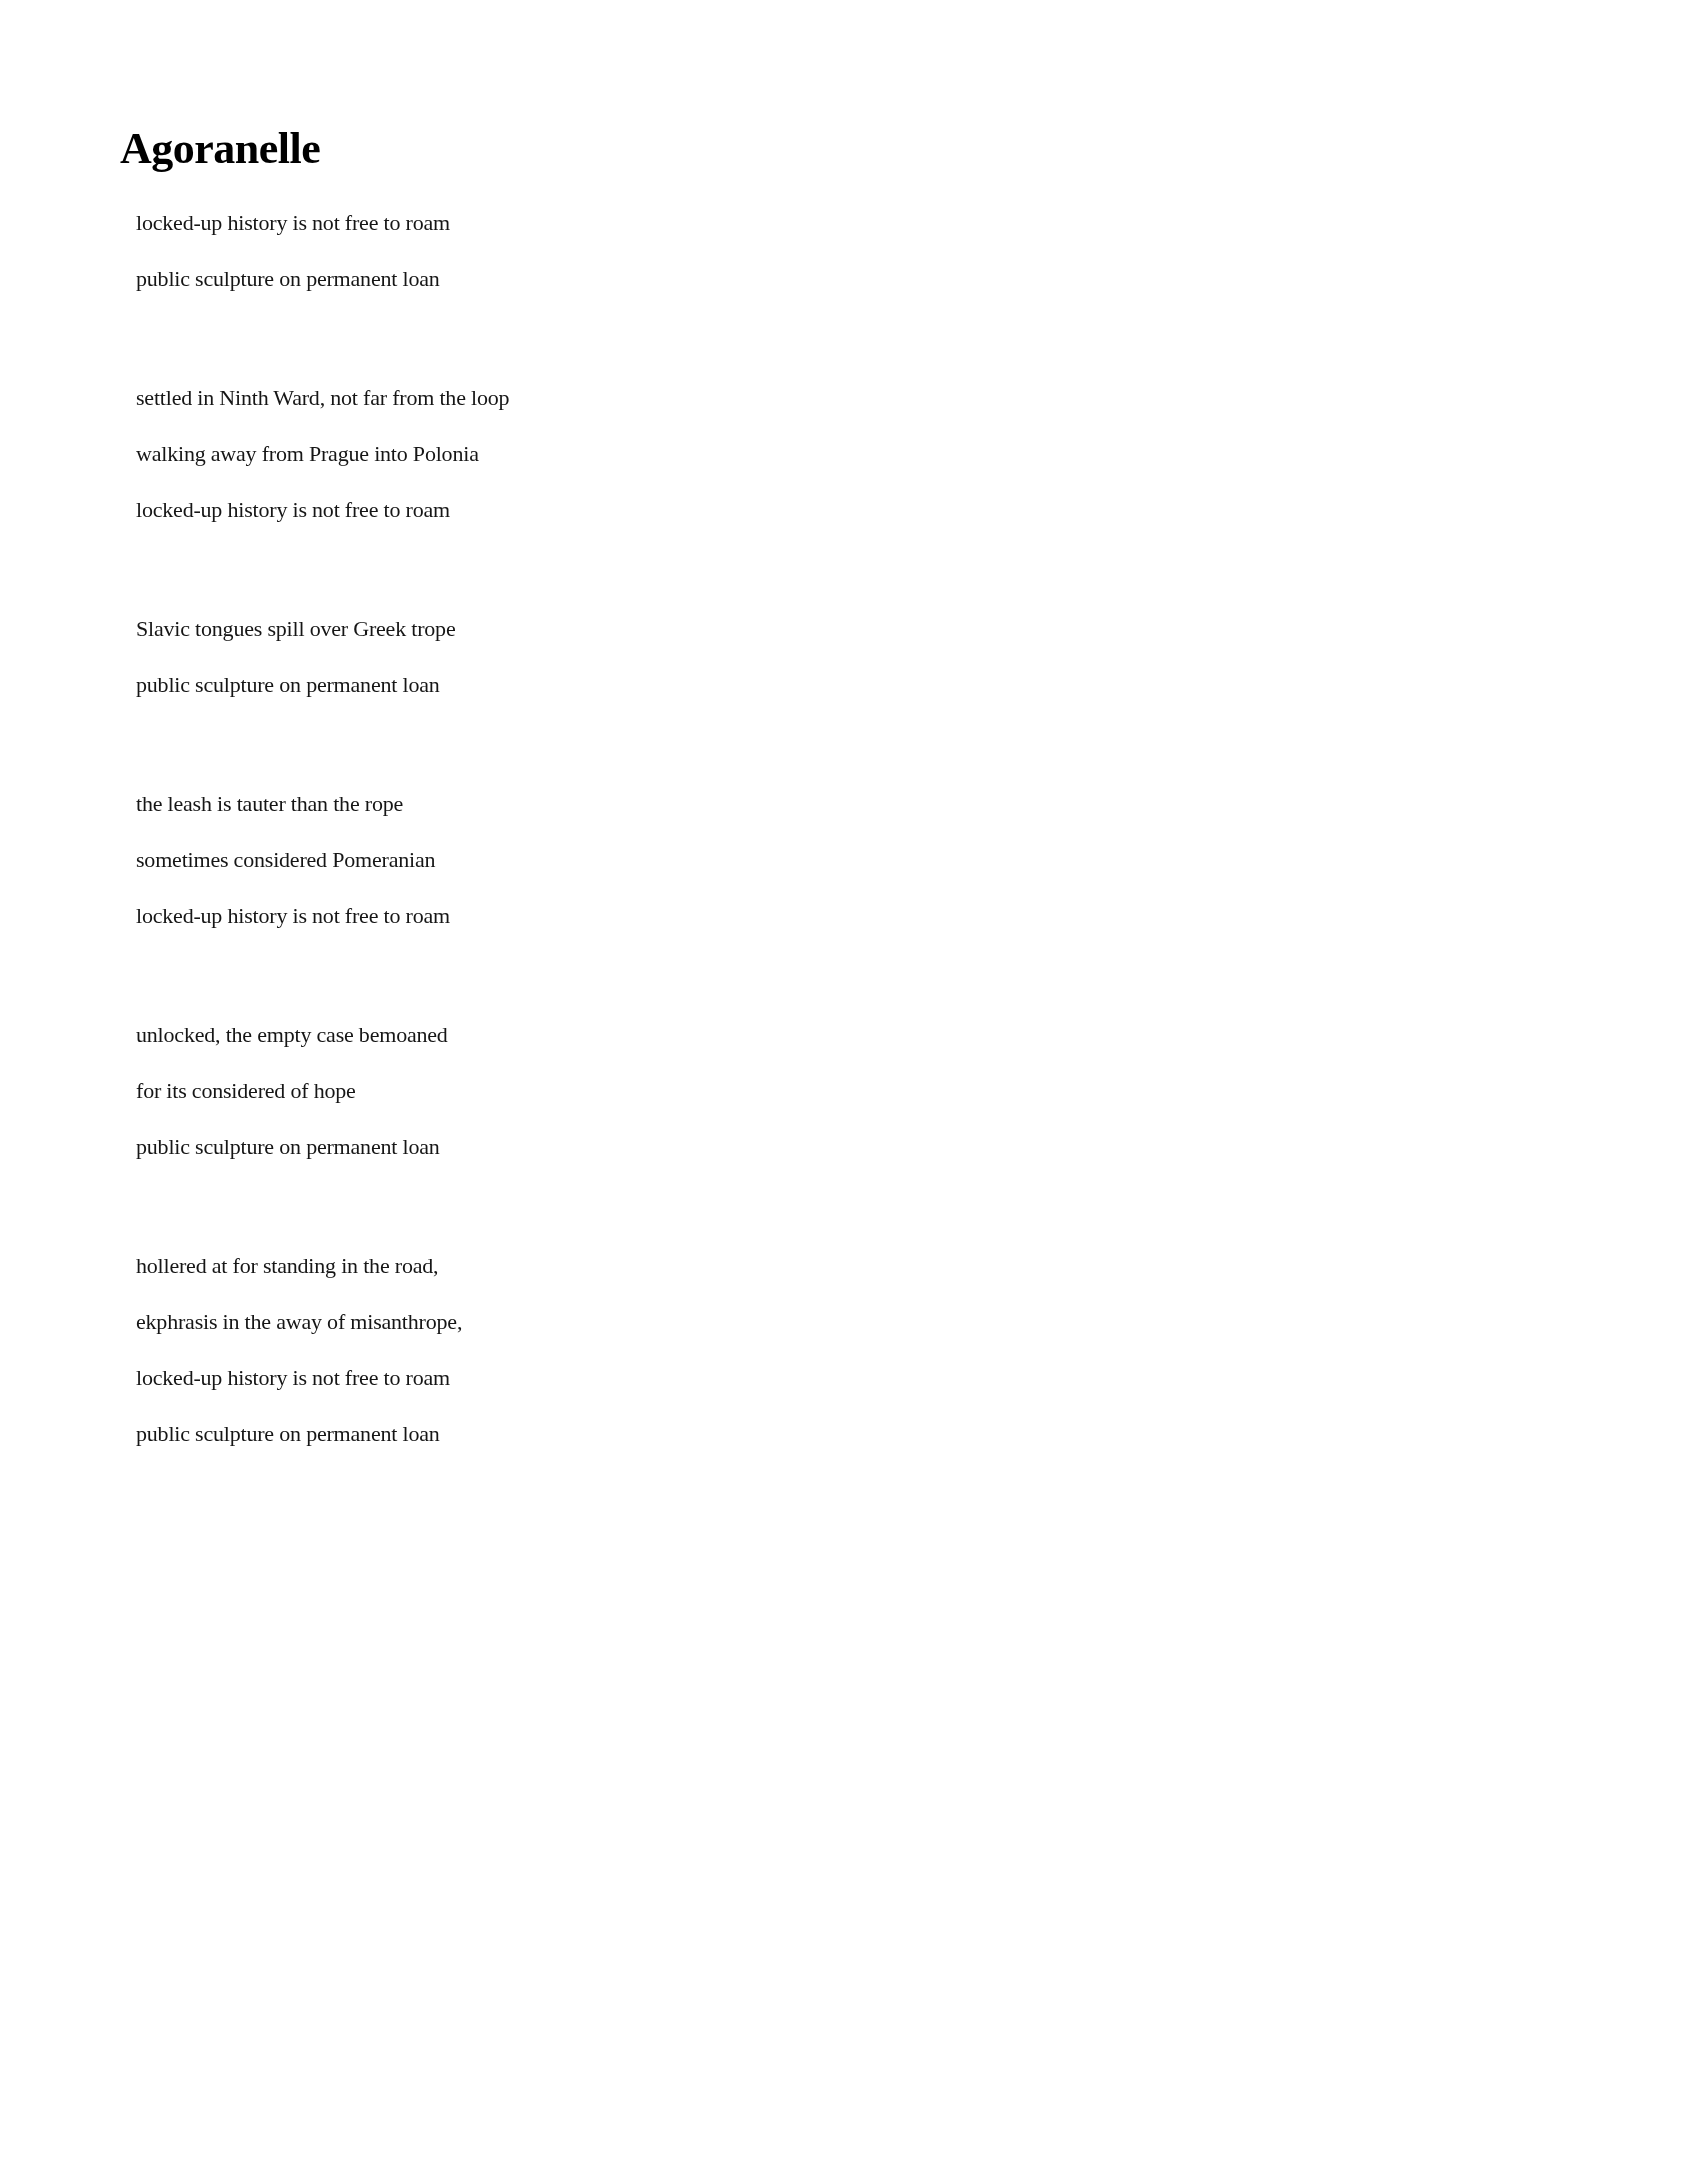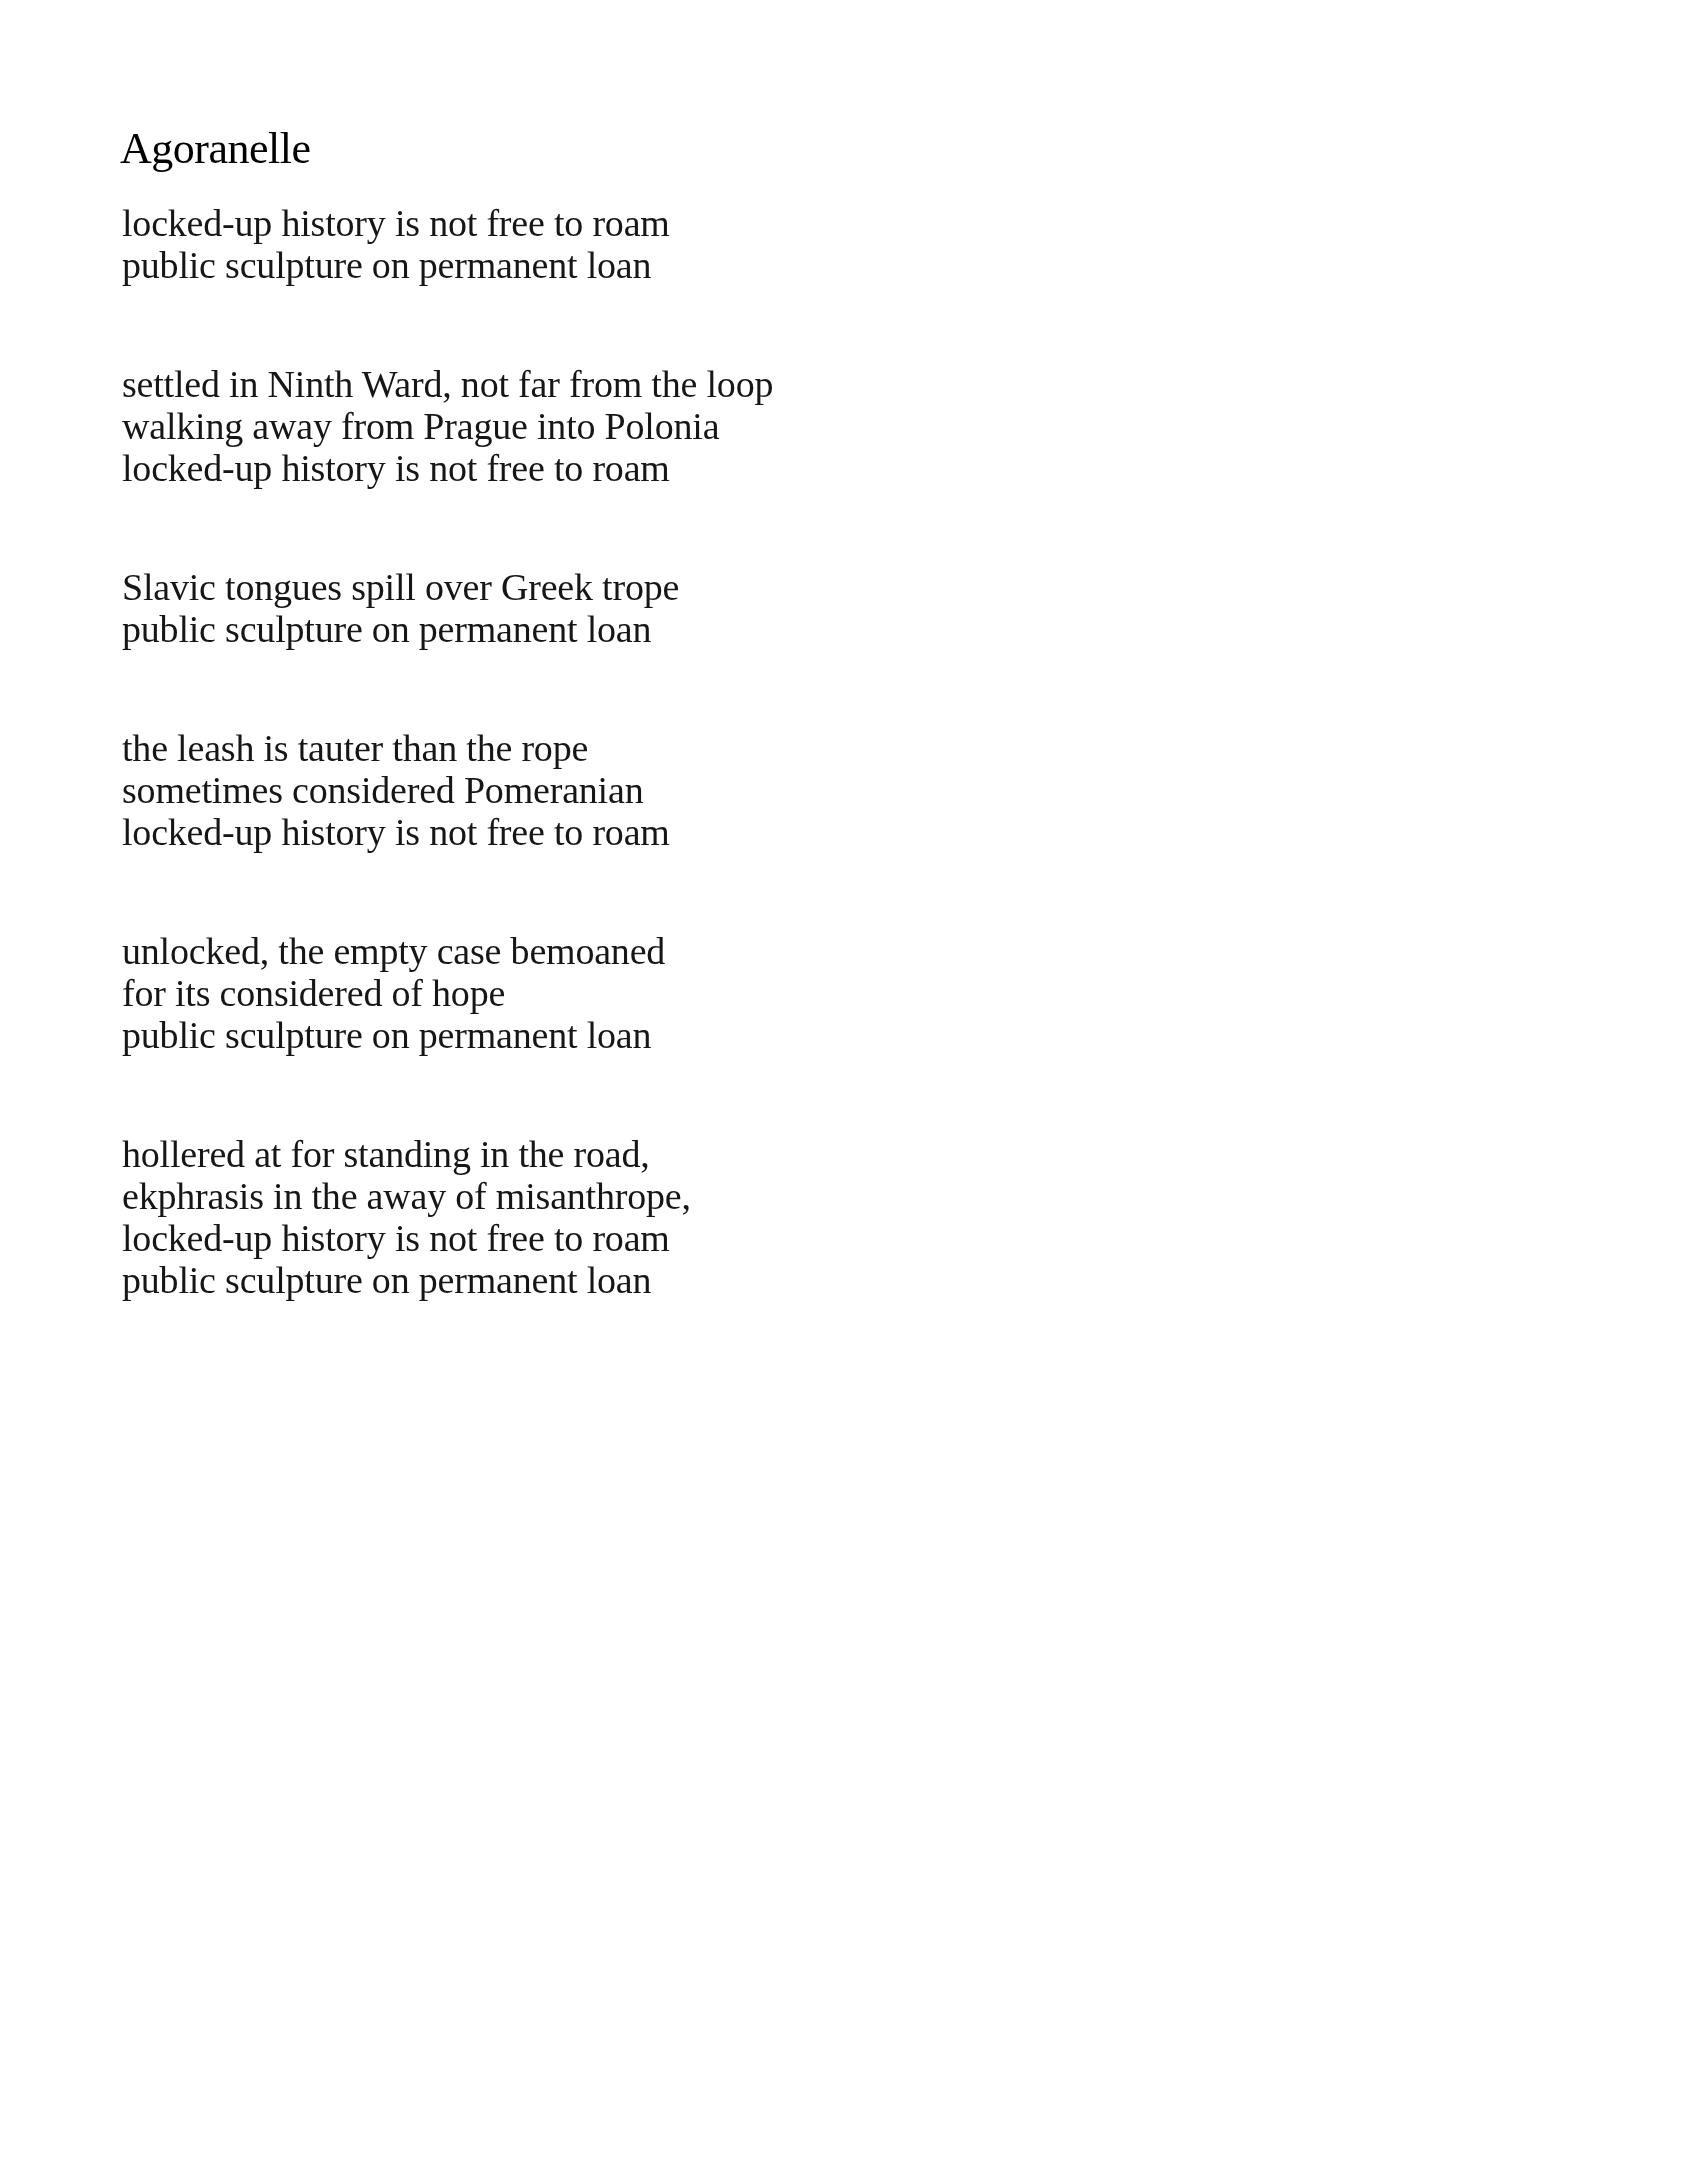--- a/index.html
+++ b/index.html
@@ -16,33 +16,33 @@
   .page {
     width: 1683px;
     height: 2178px;
     background: #ffffff;
     padding: 125px 79px 0 120px;
     font-family: "Liberation Serif", serif;
     color: #161616;
   }
   .poem-title {
     font-family: "Liberation Serif", serif;
-    font-weight: 400;
+    font-weight: 700;
     font-size: 44px;
     line-height: 48px;
     letter-spacing: -0.5px;
     color: #000000;
     margin: 0 0 30px 0;
   }
   .stanza {
     margin: 0 0 79px 0;
   }
   .poem-line {
-    margin: 2px;
-    font-size: 38px;
+    margin: 16px;
+    font-size: 22px;
     line-height: 40px;
     letter-spacing: -0.2px;
     color: #161616;
     white-space: pre;
   }
 </style>
 </head>
 <body>
 
 <div class="page">

